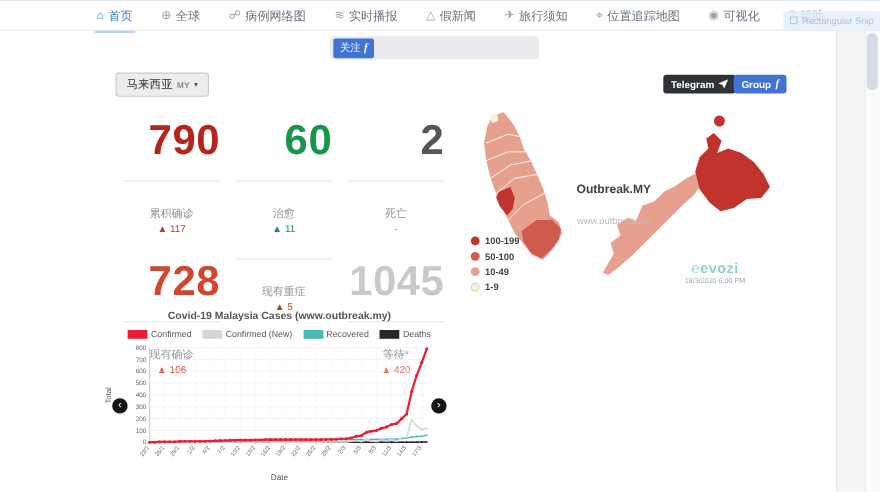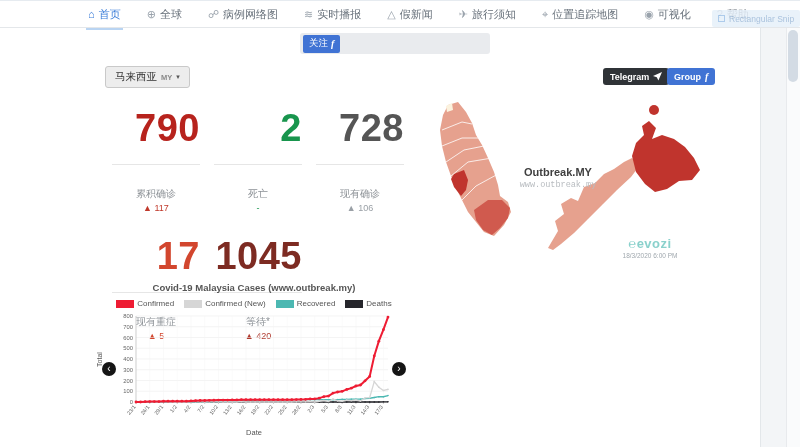--- a/index.html
+++ b/index.html
@@ -58,21 +58,21 @@
   .stat-cell:nth-child(4) .delta { color:var(--delta-active); }
   .stat-cell:nth-child(5) .delta { color:var(--delta-icu); }
   .stat-cell:nth-child(6) .delta { color:var(--delta-wait); }
 
   
   .map-box { position:absolute; left:418px; top:88px; width:300px; height:195px; }
   .m-light { fill:var(--map-light); } .m-dark { fill:var(--map-dark); }
   .m-mid { fill:var(--map-mid); } .m-cream { fill:var(--map-cream); }
   .map-title-wrap { position:absolute; left:60px; top:78px; width:160px; text-align:center; }
   .map-title { font-size:11px; font-weight:600; color:#3f3f3f; }
-  .map-sub { font-size:8.5px; color:#b8bcc0; margin-top:2px;font-family:Liberation Mono, monospace; }
+  .map-sub { font-size:8.5px; color:#b8bcc0; margin-top:18px; }
   .map-legend { position:absolute; left:10px; top:126px; display:flex; flex-direction:column; gap:4px; }
   .leg-row { display:flex; align-items:center; gap:5px; }
   .leg-dot { width:8px; height:8px; border-radius:50%; }
   .leg-dot.d0 { background:var(--map-dark); } .leg-dot.d1 { background:var(--map-mid); }
   .leg-dot.d2 { background:var(--map-light); }
   .leg-dot.d3 { background:var(--map-cream); border:1px solid #d9cfb6; }
   .leg-lbl { font-size:8.5px; color:#3e4347; font-weight:600; }
   .evozi { position:absolute; left:192px; top:148px; width:80px; text-align:center; }
   .evozi .brand { font-size:13px; font-weight:700; color:var(--evozi); letter-spacing:.5px; }
   .evozi .stamp { font-size:6.5px; color:#a0a8ae; margin-top:1px; }
@@ -172,33 +172,38 @@
 </button>
 
 <div class="stats">
   <div class="stat-cell">
     <div class="num">790</div>
     <div class="sep"></div>
     <div class="lbl">累积确诊</div>
     <div class="delta"><span>▲</span> <span>117</span></div>
   </div>
   <div class="stat-cell">
+    <div class="num">60</div>
+    <div class="sep"></div>
+    <div class="lbl">治愈</div>
+    <div class="delta"><span>▲</span> <span>11</span></div>
+  </div>
+  <div class="stat-cell">
     <div class="num">2</div>
     <div class="sep"></div>
     <div class="lbl">死亡</div>
     <div class="delta"><span></span> <span>-</span></div>
   </div>
   <div class="stat-cell">
     <div class="num">728</div>
     <div class="sep"></div>
     <div class="lbl">现有确诊</div>
     <div class="delta"><span>▲</span> <span>106</span></div>
   </div>
   <div class="stat-cell">
-    <div class="num">17</div>
     <div class="sep"></div>
     <div class="lbl">现有重症</div>
     <div class="delta"><span>▲</span> <span>5</span></div>
   </div>
   <div class="stat-cell">
     <div class="num">1045</div>
     <div class="sep"></div>
     <div class="lbl">等待*</div>
     <div class="delta"><span>▲</span> <span>420</span></div>
   </div>
@@ -219,20 +224,38 @@
       <path d="M44,112 L58,98 L80,86"></path>
     </g>
 
     <path class="m-light" d="M130,160 L140,143 L137,133 L146,126 L143,116 L153,110 L160,113 L166,99 L177,95 L186,86 L196,81 L206,74 L214,70 L222,77 L213,89 L199,102 L185,116 L170,131 L156,145 L143,156 L135,162 Z"></path>
     <path class="m-dark" d="M214,68 L218,55 L226,47 L224,38 L231,33 L238,40 L234,51 L244,47 L256,51 L267,59 L276,70 L282,82 L274,92 L261,93 L249,101 L237,104 L227,96 L218,84 Z"></path>
     <circle class="m-dark" cx="236" cy="22" r="5"></circle>
   </svg>
   <div class="map-title-wrap">
     <div class="map-title">Outbreak.MY</div>
     <div class="map-sub">www.outbreak.my</div>
+  </div>
+  <div class="map-legend">
+    <div class="leg-row">
+      <span class="leg-dot d0"></span>
+      <span class="leg-lbl">100-199</span>
+    </div>
+    <div class="leg-row">
+      <span class="leg-dot d1"></span>
+      <span class="leg-lbl">50-100</span>
+    </div>
+    <div class="leg-row">
+      <span class="leg-dot d2"></span>
+      <span class="leg-lbl">10-49</span>
+    </div>
+    <div class="leg-row">
+      <span class="leg-dot d3"></span>
+      <span class="leg-lbl">1-9</span>
+    </div>
   </div>
   <div class="evozi">
     <div class="brand">℮<span>evozi</span></div>
     <div class="stamp">18/3/2020 6:00 PM</div>
   </div>
 </div>
 
 <div class="chart">
   <div class="chart-title">Covid-19 Malaysia Cases (www.outbreak.my)</div>
   <div class="chart-legend" id="chart-legend">

